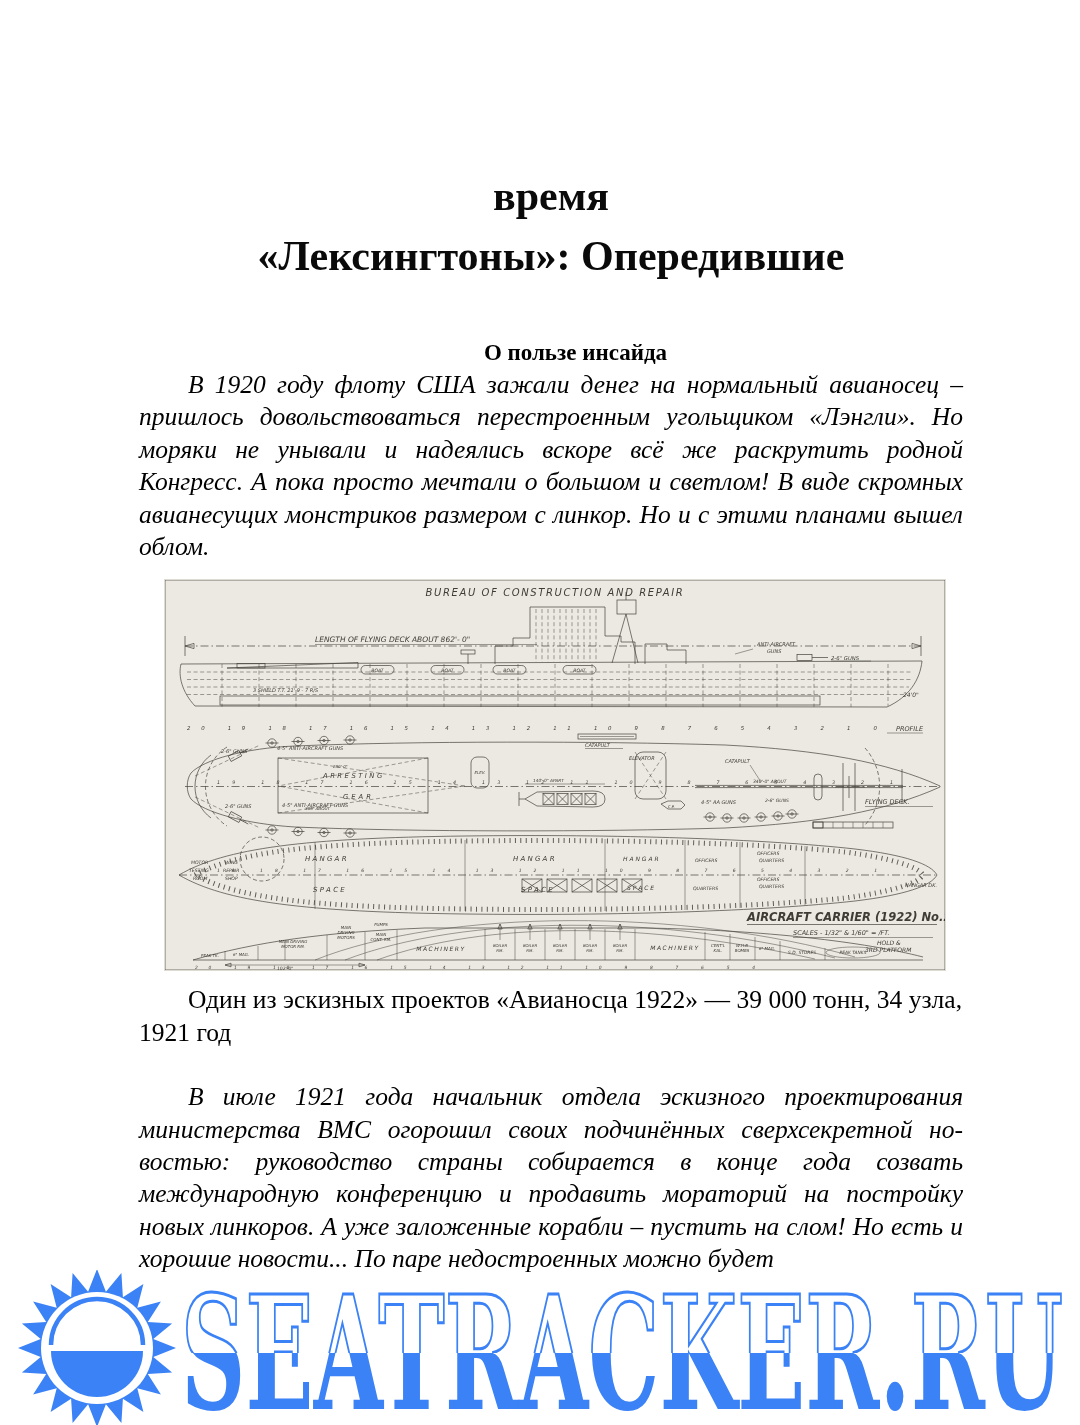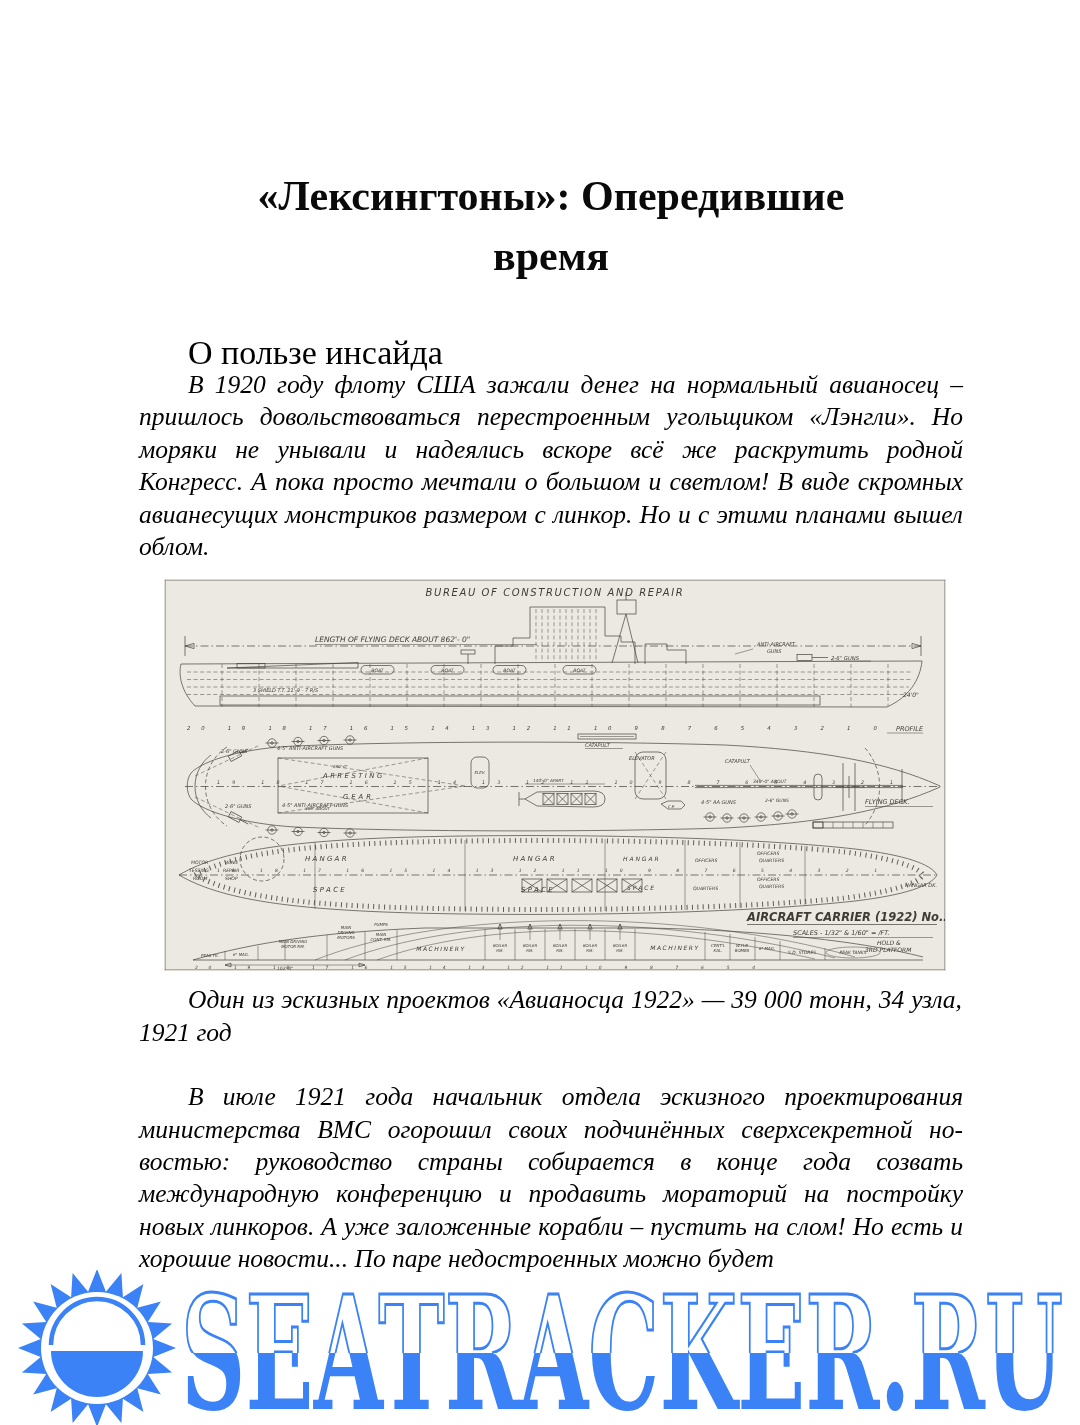--- a/index.html
+++ b/index.html
@@ -7,31 +7,32 @@
     width:1080px;height:1425px;position:relative;overflow:hidden;
     background:#ffffff;color:#000;
     font-family:"Liberation Serif","DejaVu Serif",serif;
   }
   .page{padding:166px 117px 0 139px;}
   .title{
     font-size:42px;line-height:60px;font-weight:bold;text-align:center;
     margin:0;color:#0a0a0a;
   }
   .subheading{
-    font-size:34px;line-height:33px;font-weight:normal;margin:50px 0 0 0;
+    font-size:23px;line-height:33px;font-weight:bold;margin:50px 0 0 0;
     padding-left:49px;
+    text-align:center;
   }
   .body-text{
     font-size:25.5px;line-height:32.4px;text-align:justify;margin:0;
     text-indent:49px;
     font-style:italic;
   }
   .caption{
     font-size:25.5px;line-height:32.4px;text-align:justify;margin:14px 1px 0 0;
-    text-indent:49px;font-style:italic;
+    text-indent:49px;
   }
   .para2{margin-top:32px;}
   figure.blueprint{margin:17px 0 0 26px;width:780px;height:390px;text-align:center;}
   svg.bp{display:block;background:#ebe9e2;outline:1px solid #dedbd2;}
   svg.bp line, svg.bp path, svg.bp rect, svg.bp circle, svg.bp ellipse, svg.bp polygon{
     stroke:#45423c;fill:none;stroke-width:.7;
   }
   svg.bp text{
     stroke:none;fill:#3f3c36;font-family:"DejaVu Sans",sans-serif;font-style:italic;
   }
@@ -40,22 +41,22 @@
   svg.bp .fine{stroke-width:.5;}
   svg.bp .ticks{stroke-width:5;stroke-dasharray:1 4.4;opacity:.85;}
   .watermark{position:absolute;left:0;bottom:0;width:1080px;height:155px;color:#3b82f6;}
 </style>
 </head>
 <body>
 
 <div class="page">
 
   <h1 class="title">
+      <span style="display:block">время</span>
       <span style="display:block">«Лексингтоны»: Опередившие</span>
-      <span style="display:block">время</span>
     </h1>
 
   <h2 class="subheading">О пользе инсайда</h2>
 
   <p class="body-text">В 1920 году флоту США зажали денег на нормальный авианосец – пришлось довольствоваться перестроенным угольщиком «Лэнгли». Но моряки не унывали и надеялись вскоре всё же раскрутить родной Конгресс. А пока просто мечтали о большом и светлом! В виде скромных авианесущих монстриков размером с линкор. Но и с этими планами вышел облом.</p>
 
   <figure class="blueprint">
     <svg class="bp" viewBox="0 0 780 390" width="780" height="390">
       <defs>
         <pattern id="ht" patternUnits="userSpaceOnUse" width="4" height="4">

